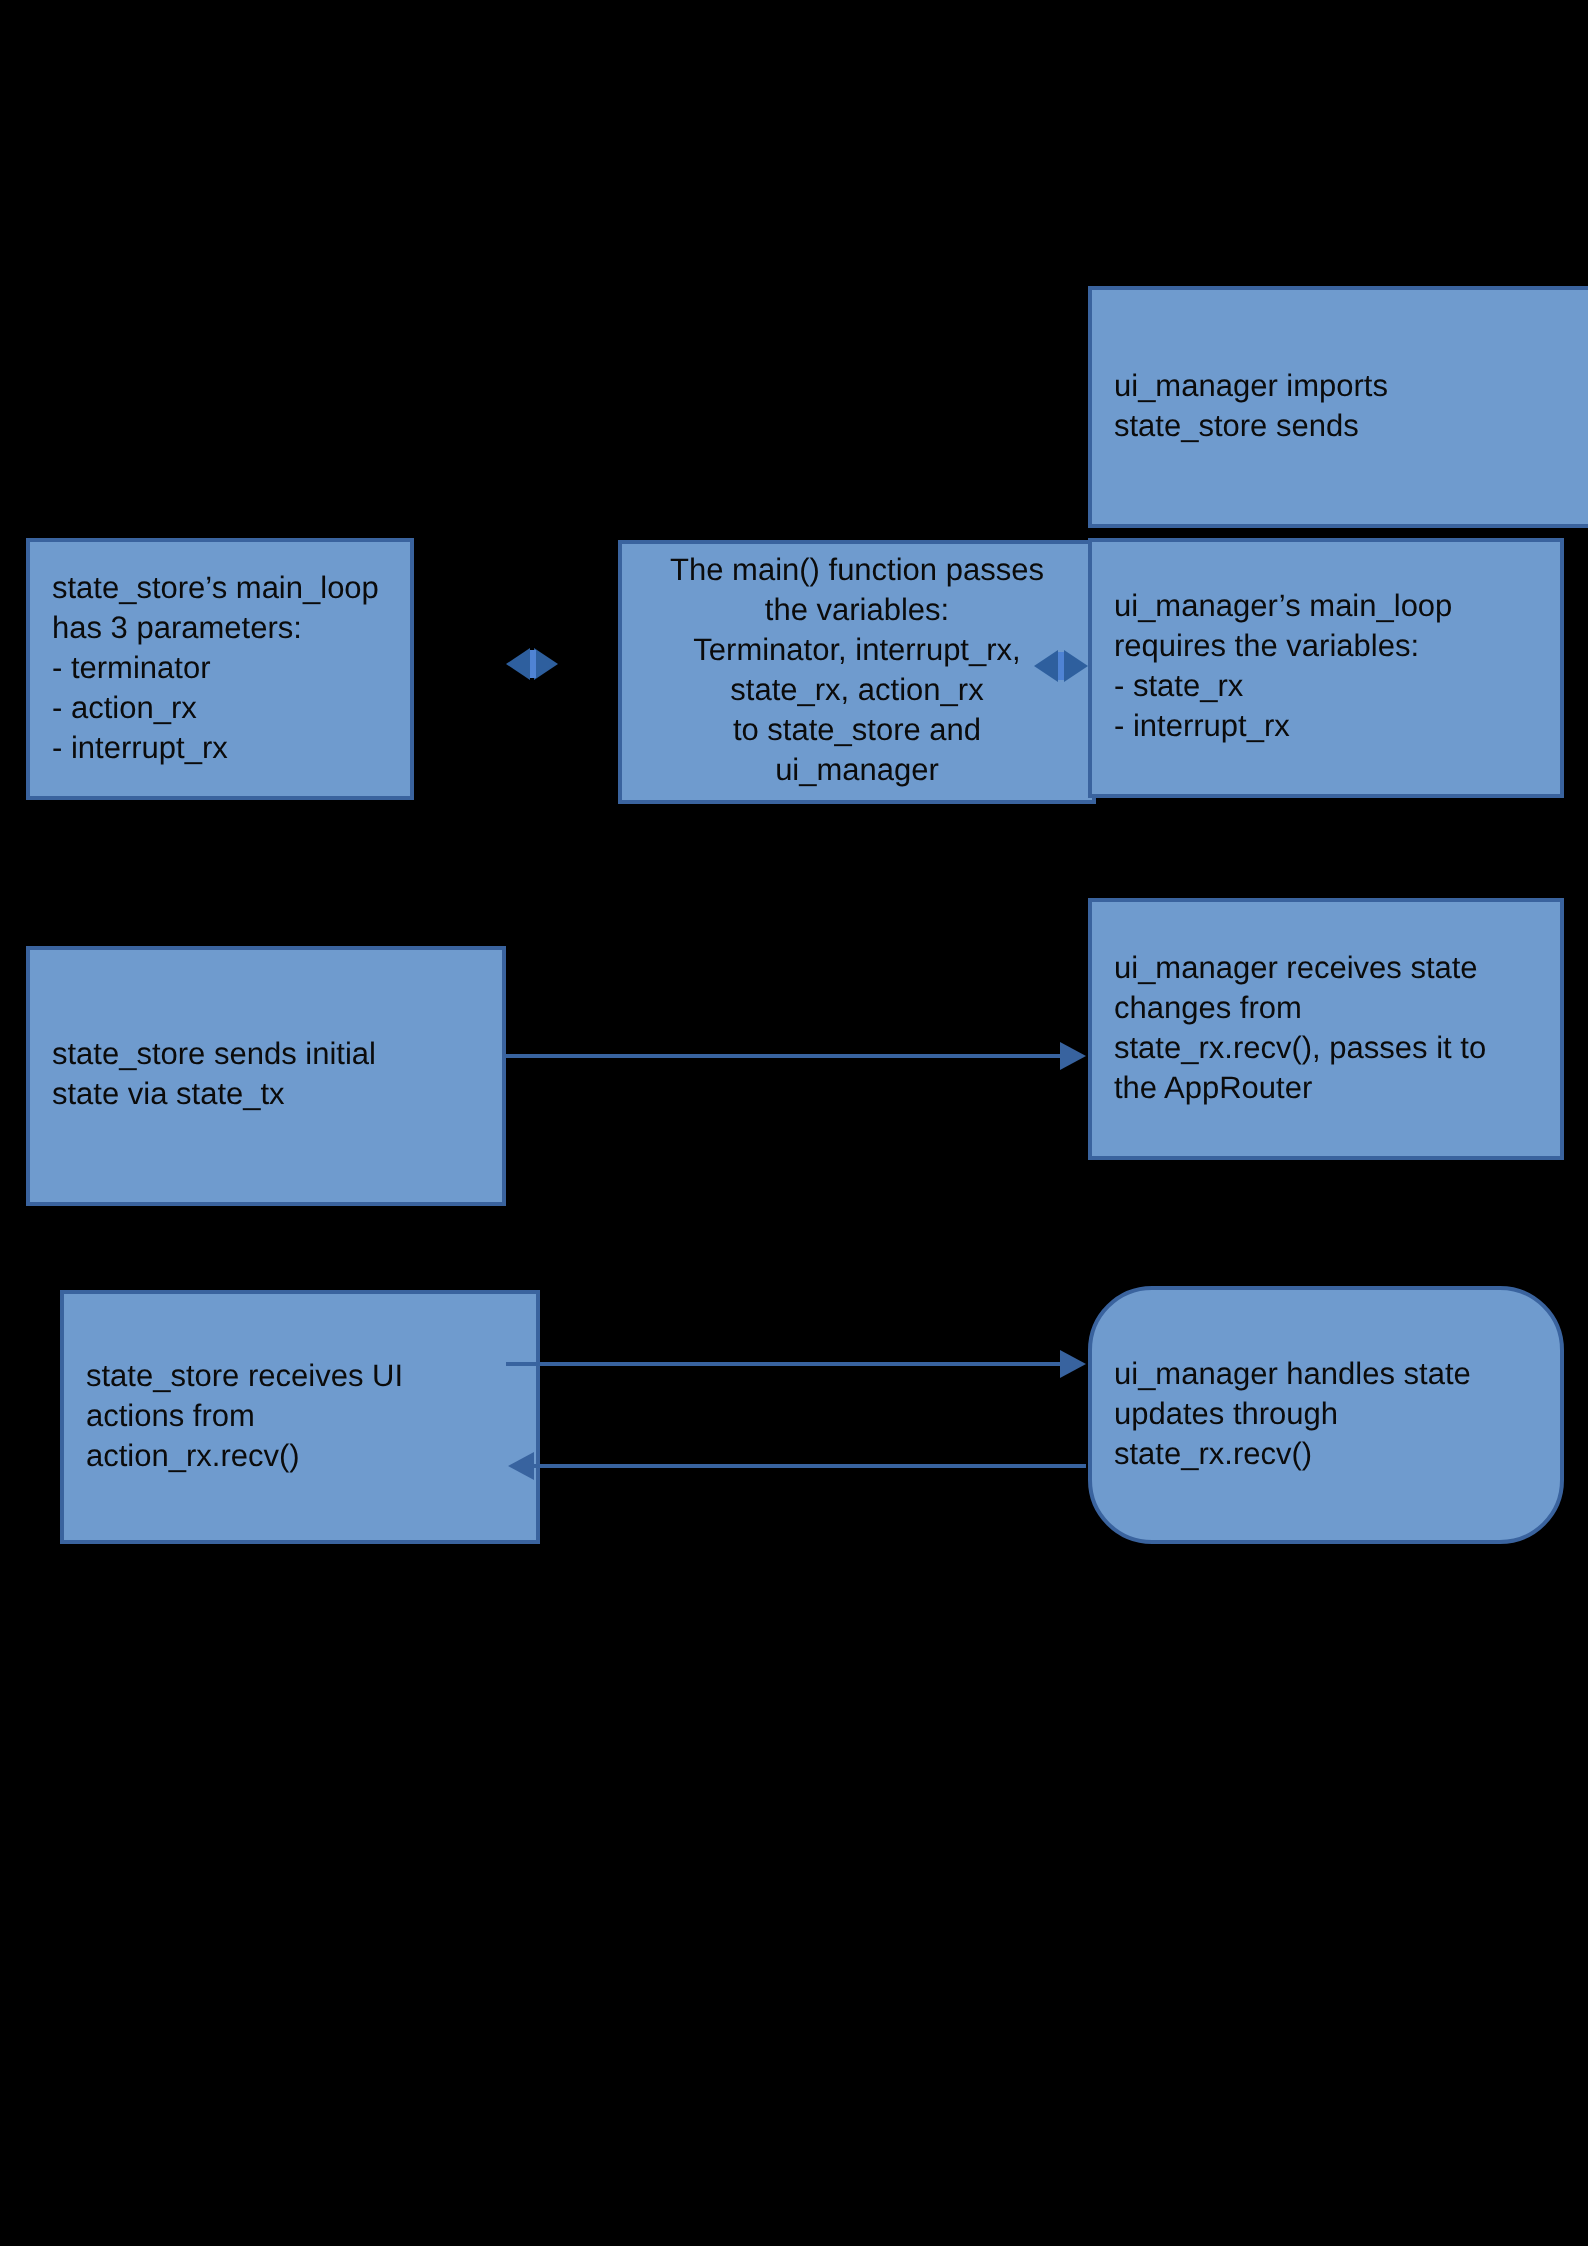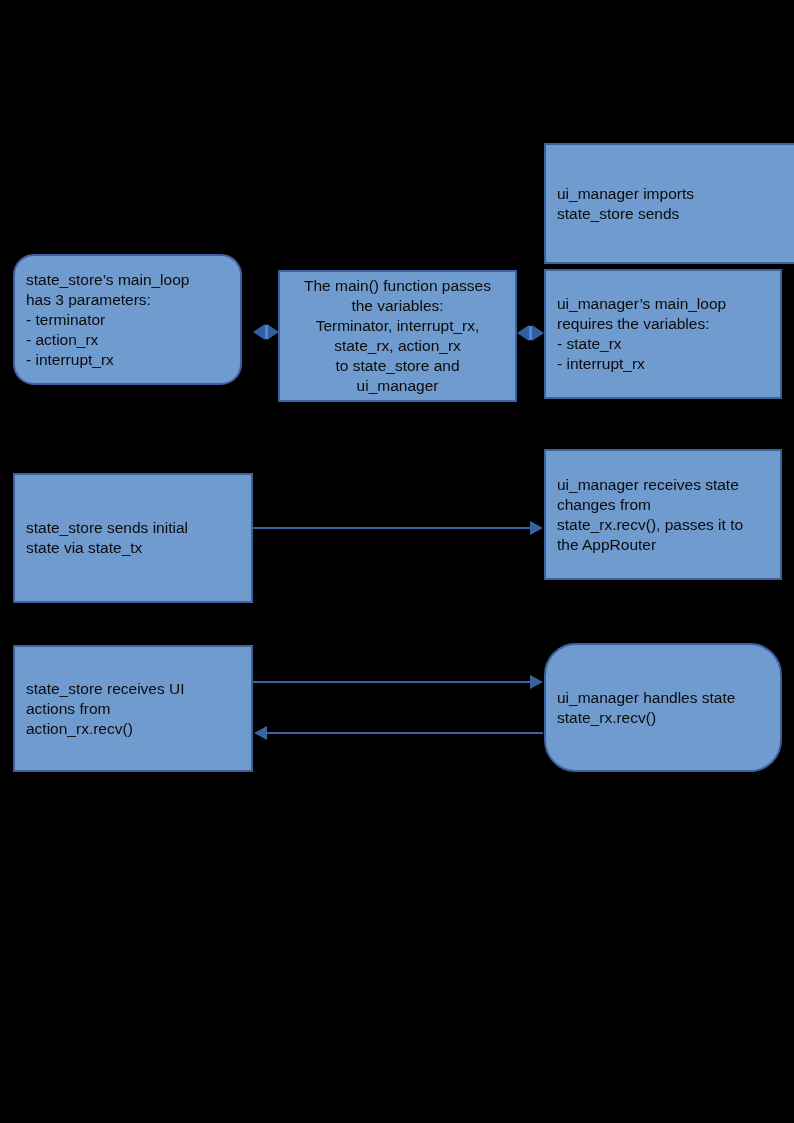--- a/index.html
+++ b/index.html
@@ -17,21 +17,21 @@
     background: var(--box-fill, #6f9bce);
     border: 2px solid var(--box-border, #3a639e);
     color: var(--text, #0b0b0b);
     font-size: 15.5px;
     line-height: 20px;
     display: flex;
     flex-direction: column;
     justify-content: center;
     padding: 4px 8px 4px 11px;
   }
-  .node.center { align-items: center; text-align: center; padding: 4px 20px; }
+  .node.center { align-items: center; text-align: center; padding: 4px 20px; margin-left: 31px; }
   .line { white-space: pre; }
 
   
   .conn-line {
     position: absolute;
     height: 2px;
     background: var(--arrow, #38639f);
   }
   .conn-head-right {
     position: absolute;
@@ -65,26 +65,26 @@
     border-left: 12px solid var(--arrow-head, #2e5f9e);
   }
   .darrow .dash {
     position: absolute; left: 11.5px; top: 2px;
     width: 3px; height: 14px;
     background: var(--arrow-dash, #4f83d4);
   }
 
   
   .n-a { left: 544px; top: 106px;  width: 267px; height: 121px; margin-top: 37px; }
-  .n-b { left: 13px;  top: 254px; width: 229px; height: 131px; border-radius: 21px; }
+  .n-b { left: 13px;  top: 269px; width: 194px; height: 131px; }
   .n-c { left: 278px; top: 270px; width: 239px; height: 132px; }
   .n-d { left: 544px; top: 269px; width: 238px; height: 130px; justify-content: center; }
   .n-e { left: 13px;  top: 473px; width: 240px; height: 130px; }
   .n-f { left: 544px; top: 449px; width: 238px; height: 131px; }
-  .n-g { left: 13px;  top: 645px; width: 240px; height: 127px; }
+  .n-g { left: 30px;  top: 645px; width: 240px; height: 127px; }
   .n-h { left: 544px; top: 643px; width: 238px; height: 129px; border-radius: 32px; }
 </style>
 </head>
 <body>
 
 <div class="canvas">
 
   <div class="node n-a">
     <div class="line">ui_manager imports</div>
     <div class="line">state_store sends</div>
@@ -143,20 +143,21 @@
   </div>
 
   <div class="node n-g">
     <div class="line">state_store receives UI</div>
     <div class="line">actions from</div>
     <div class="line">action_rx.recv()</div>
   </div>
 
   <div class="node n-h">
     <div class="line">ui_manager handles state</div>
+    <div class="line">updates through</div>
     <div class="line">state_rx.recv()</div>
   </div>
 
   <div>
     <div class="conn-line" style="left:253px; top:681px; width:279px;"></div>
     <div class="conn-head-right" style="left:530px; top:675px;"></div>
   </div>
 
   <div>
     <div class="conn-line" style="left:265px; top:732px; width:278px;"></div>

